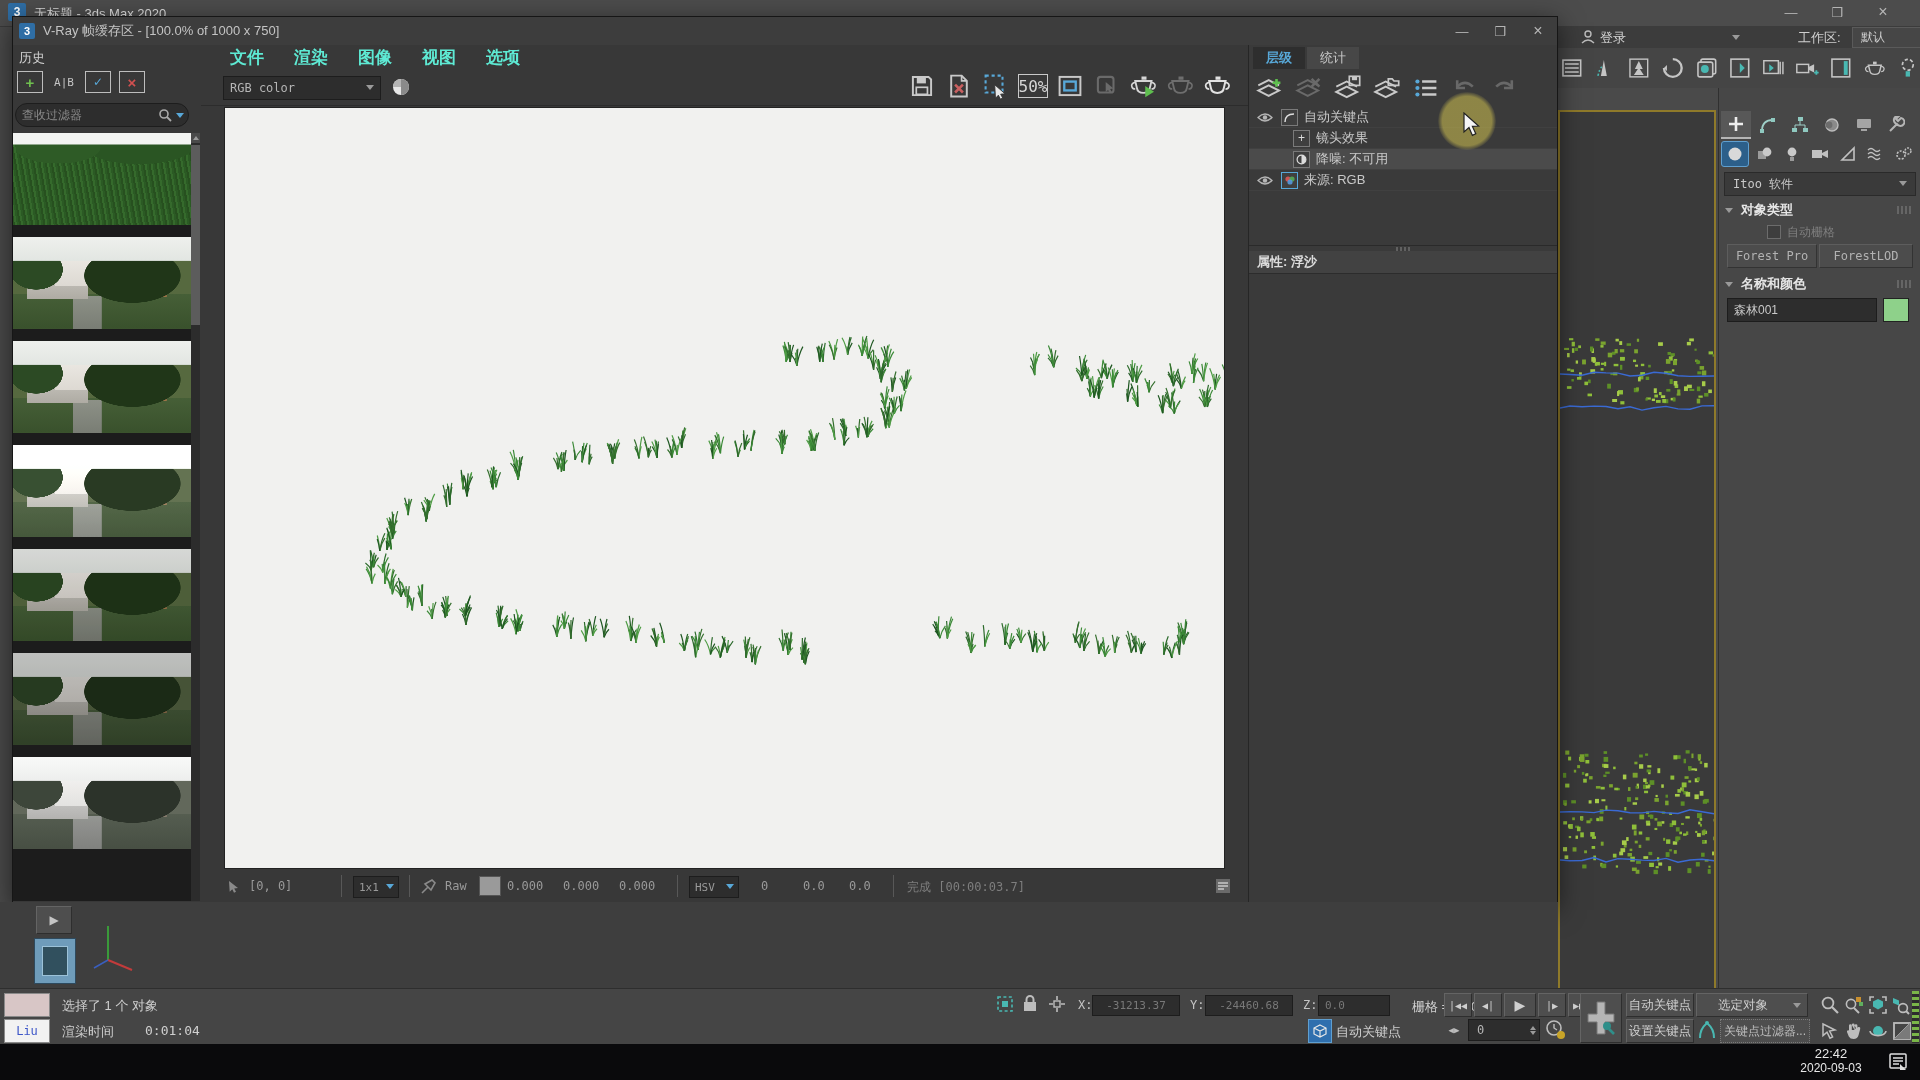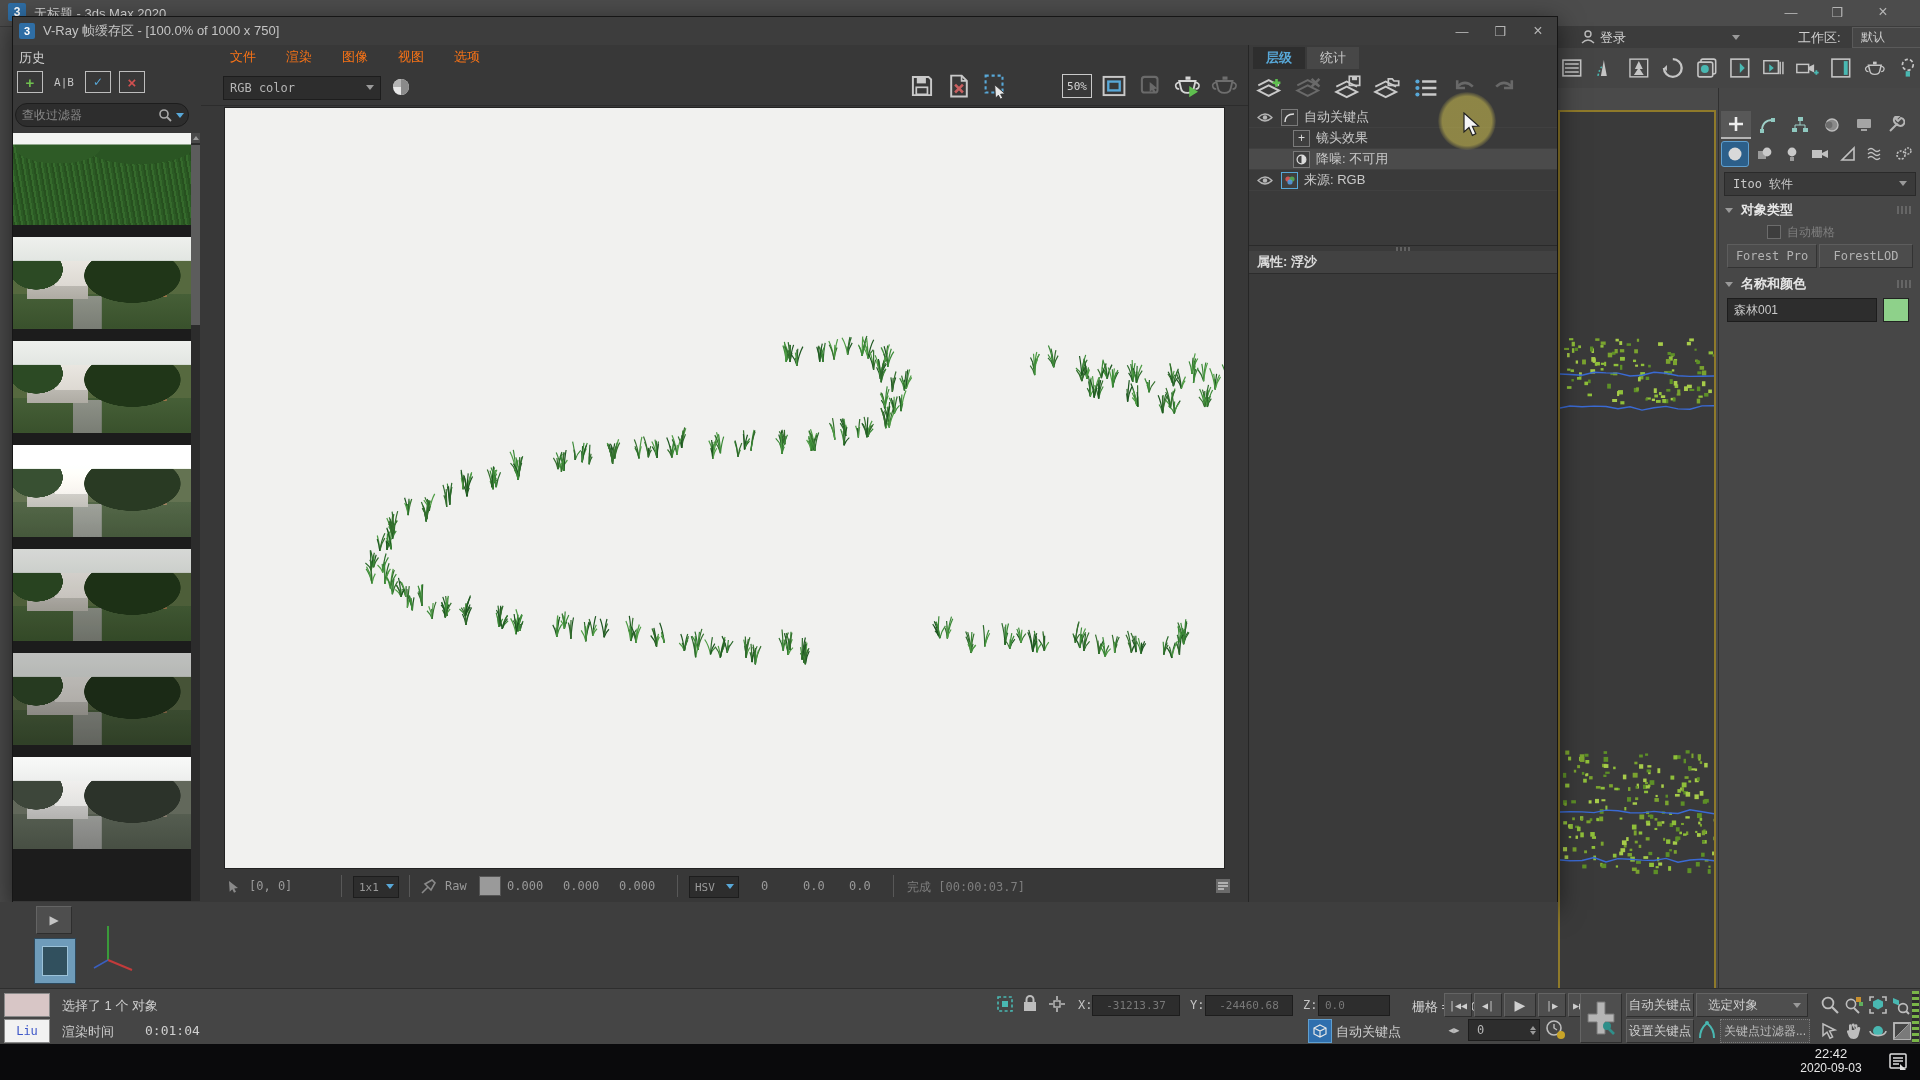--- a/index.html
+++ b/index.html
@@ -10,21 +10,21 @@
   .row{display:flex;align-items:center;}
   .ico{display:flex;align-items:center;justify-content:center;}
   .caret{width:0;height:0;border-left:4px solid transparent;border-right:4px solid transparent;border-top:5px solid #9a9a9a;}
   .vsep{width:1px;background:#585858;}
   .btn3d{background:#4e4e4e;border:1px solid #646464;border-bottom-color:#2e2e2e;border-right-color:#2e2e2e;color:#cfcfcf;display:flex;align-items:center;justify-content:center;}
   .well{background:#2d2d2d;border:1px solid #1d1d1d;color:#9a9a9a;}
   
   #vfb{left:12px;top:16px;width:1544px;height:886px;background:#383838;border:1px solid #161616;box-shadow:0 6px 24px rgba(0,0,0,.55);}
   .vfb-title{height:28px;background:#3d3d3d;border-bottom:1px solid #2a2a2a;display:flex;align-items:center;color:#c4c4c4;}
   .winglyph{width:38px;height:24px;display:flex;align-items:center;justify-content:center;color:#b5b5b5;font-size:13px;}
-  .menu-item{padding:0 15px;height:24px;display:flex;align-items:center;color:#f97316;font-size:13px;}
+  .menu-item{padding:0 15px;height:24px;display:flex;align-items:center;color:#5eead4;font-size:17px;font-weight:bold;}
   .thumb{width:180px;height:92px;margin-bottom:12px;background:#223a1c;}
   .thumb.grass{background-color:#2e5d26;background-image:linear-gradient(180deg,#f3f4f2 0 12%,rgba(0,0,0,0) 13%),radial-gradient(70px 26px at 25% 16%,#2e5b26 60%,rgba(0,0,0,0) 61%),radial-gradient(90px 30px at 70% 14%,#2a5523 60%,rgba(0,0,0,0) 61%),repeating-linear-gradient(80deg,#27501f 0 2px,#356a2c 2px 4px,#2b5a24 4px 6px);background-repeat:no-repeat,no-repeat,no-repeat,repeat;}
   .thumb.house{background-color:#56693f;background-image:
     linear-gradient(#eef0ed,#e2e6e2),
     radial-gradient(closest-side,#203618 70%,rgba(0,0,0,0) 71%),
     radial-gradient(closest-side,#2c4a24 70%,rgba(0,0,0,0) 71%),
     linear-gradient(#ece9e4,#ddd9d2),
     linear-gradient(#b08355,#9c7348),
     linear-gradient(#c2bfb8,#aeaba3),
     linear-gradient(#8d9187,#797d74),
@@ -627,21 +627,21 @@
             </svg>
           <svg class="tbtn" width="26" height="26" viewBox="0 0 20 20">
               <path d="M4 2 h8 l4 4 v12 H4Z" fill="none" stroke="#c9c9c9" stroke-width="1.5"></path>
               <path d="M12 2 v4 h4" fill="none" stroke="#c9c9c9" stroke-width="1.3"></path>
               <path d="M7 9 l6 6 M13 9 l-6 6" stroke="#c96060" stroke-width="2"></path>
             </svg>
           <svg class="tbtn" width="26" height="26" viewBox="0 0 20 20">
               <rect x="2" y="2" width="13" height="13" fill="none" stroke="#58a8d8" stroke-width="1.6" stroke-dasharray="2.4 2.2"></rect>
               <path d="M9 9 l8 7 -3.4 .3 1.6 3 -1.8 .8 -1.6-3 -2.2 2.4Z" fill="#e8e8e8" stroke="#333" stroke-width=".7"></path>
             </svg>
-          <div class="tbtn mono" style="border:1.6px solid #c9c9c9;height:22px;width:28px;color:#d5d5d5;font-size:11px;margin-left:44px;">50%</div>
+          <div class="tbtn mono" style="border:1.6px solid #c9c9c9;height:22px;width:28px;color:#d5d5d5;font-size:16px;">50%</div>
           <svg class="tbtn" width="26" height="26" viewBox="0 0 20 20">
               <rect x="2" y="3" width="16" height="14" fill="none" stroke="#c9c9c9" stroke-width="1.5"></rect>
               <rect x="5.6" y="6.6" width="8.8" height="6.8" fill="none" stroke="#58a8d8" stroke-width="1.8"></rect>
             </svg>
           <svg class="tbtn" width="26" height="26" viewBox="0 0 20 20">
               <rect x="3" y="3" width="12" height="12" rx="2" fill="none" stroke="#6a6a6a" stroke-width="1.6"></rect>
               <path d="M9 7 l6 5 -2.6.3 1.2 2.4 -1.6.7 -1.2-2.4 -1.8 1.8Z" fill="#6a6a6a"></path>
             </svg>
           <svg class="tbtn" width="28" height="26" viewBox="0 0 24 20">
               <path d="M5 6 h13 l-1.3 5.5 q-.5 4-5.2 4 t-5.2-4Z" fill="none" stroke="#d5d5d5" stroke-width="1.5"></path>
@@ -1908,21 +1908,21 @@
 
     <div class="abs ico btn3d" style="left:1580px;top:4px;width:40px;height:48px;">
         <svg width="30" height="36" viewBox="0 0 30 36">
           <path d="M11 2 h8 v12 h9 v8 h-9 v12 h-8 V22 H2 v-8 h9Z" fill="#b5b5b5" stroke="#777"></path>
           <circle cx="21" cy="26" r="4" fill="#2f8f8a"></circle>
           <path d="M23 29 l5 5" stroke="#2f8f8a" stroke-width="2.6"></path>
         </svg>
       </div>
     <div class="abs ico btn3d" style="left:1626px;top:4px;width:66px;height:22px;font-size:12.5px;">自动关键点</div>
     <div class="abs row btn3d" style="left:1696px;top:4px;width:110px;height:22px;justify-content:flex-start;">
-      <span style="margin-left:11px;font-size:12.5px;">选定对象</span>
+      <span style="margin-left:21px;font-size:12.5px;">选定对象</span>
       <div class="caret" style="position:absolute;right:6px;top:9px;"></div>
     </div>
     <div class="abs ico btn3d" style="left:1626px;top:30px;width:66px;height:22px;font-size:12.5px;">设置关键点</div>
     <svg class="abs" style="left:1696px;top:31px;" width="22" height="20" viewBox="0 0 22 20">
         <path d="M4 18 q0-9 6-14 M18 18 q0-9-6-14" fill="none" stroke="#49b8b2" stroke-width="2"></path>
         <circle cx="11" cy="3" r="2" fill="#49b8b2"></circle>
       </svg>
     <div class="abs ico" style="left:1720px;top:30px;width:88px;height:22px;background:#4e4e4e;border:1px dotted #7a7a7a;color:#bdbdbd;font-size:12px;">关键点过滤器...</div>
 
     <svg class="abs" style="left:1820px;top:6px;" width="20" height="20" viewBox="0 0 20 20">

